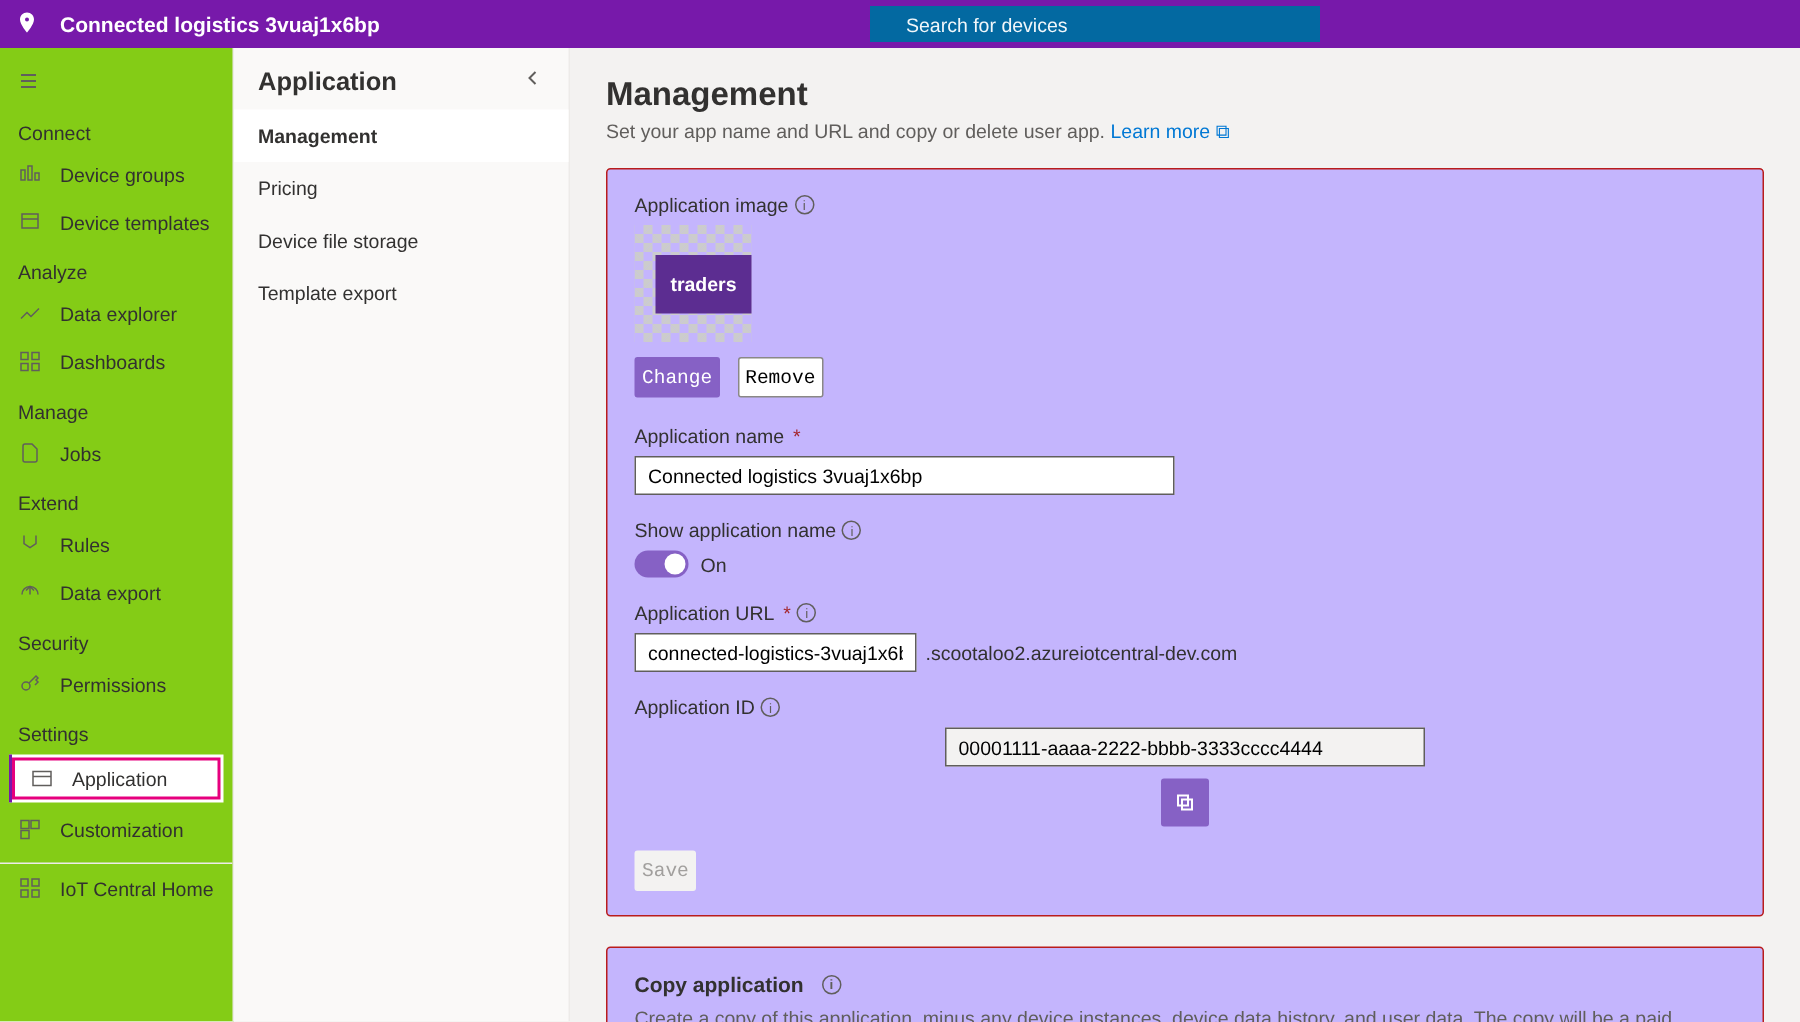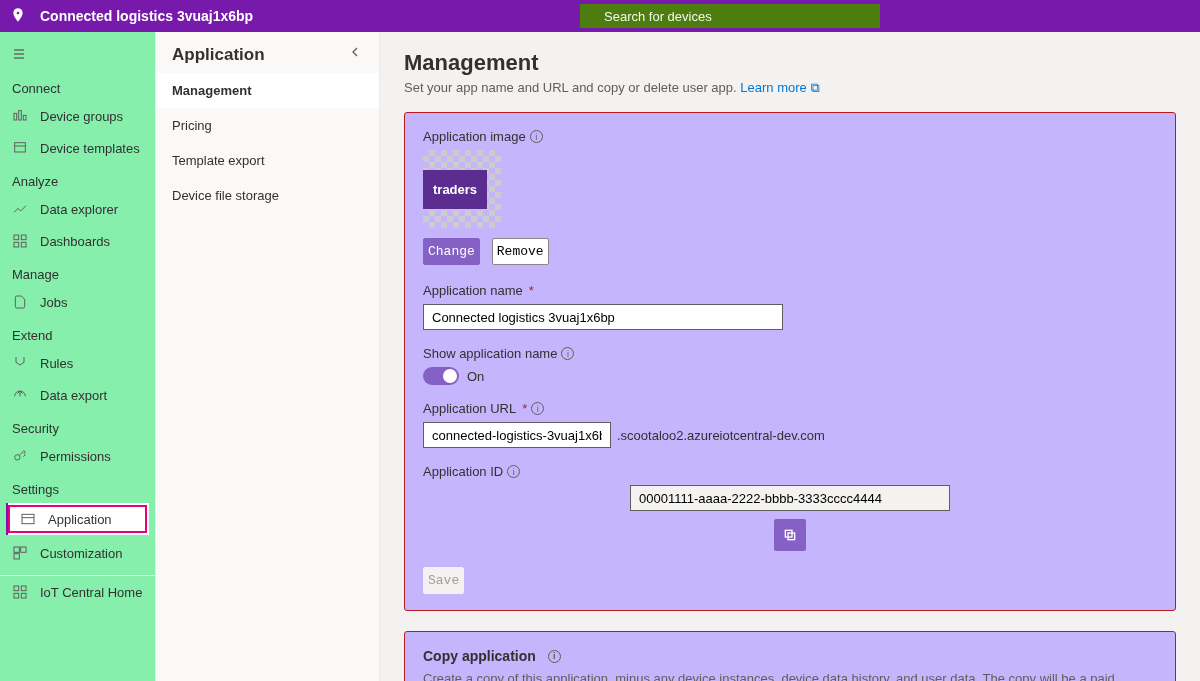--- a/index.html
+++ b/index.html
@@ -1,26 +1,26 @@
 <!DOCTYPE html>
 <html><head>
 <meta charset="utf-8">
 <style>
 * { margin: 0; padding: 0; box-sizing: border-box; font-family: 'Segoe UI', Tahoma, sans-serif; }
 html, body { height: 100%; background: #f3f2f1; color: #323130; font-size: 13px; }
 
 .top-bar { height: 32px; background: #7719aa; color: #fff; display: flex; align-items: center; padding: 0 10px; gap: 8px; }
 .top-bar .app-name { font-size: 14px; font-weight: 600; flex: 0 0 auto; margin-left: 6px; }
 .top-bar .spacer { flex: 1 1 auto; }
-.top-search { background: #4d7c0f; border: none; color: #fff; height: 24px; width: 300px; padding: 0 24px; font-size: 13px; }
+.top-search { background: #0369a1; border: none; color: #fff; height: 24px; width: 300px; padding: 0 24px; font-size: 13px; }
 .top-search::placeholder { color: #fff; opacity: 0.95; }
 .search-wrap { position: relative; margin-right: 310px; }
 
 .layout { display: flex; height: calc(100% - 32px); }
-.nav-left { width: 156px; background: #86efac; border-right: 1px solid #edebe9; padding-top: 8px; overflow-y: auto; }
+.nav-left { width: 156px; background: #84cc16; border-right: 1px solid #edebe9; padding-top: 8px; overflow-y: auto; }
 .nav-left .hamburger { padding: 6px 12px; cursor: pointer; }
 .nav-left .section-label { font-size: 13px; color: #323130; padding: 10px 12px 4px; font-weight: 400; }
 .nav-left .nav-item { display: flex; align-items: center; gap: 12px; padding: 8px 12px; cursor: pointer; font-size: 13px; color: #323130; }
 .nav-left .nav-item.active { background: #fff; border-left: 2px solid #7719aa; padding-left: 10px; }
 .nav-left .nav-item .icon { width: 16px; height: 16px; display: inline-flex; align-items: center; justify-content: center; color: #605e5c; }
 .nav-left .nav-item.highlight-box { outline: 2px solid #e6007e; outline-offset: -4px; margin: 2px 6px; padding: 8px 12px; background: #fff; }
 
 .sub-nav { width: 224px; background: #faf9f8; border-right: 1px solid #edebe9; }
 .sub-nav-header { display: flex; align-items: center; justify-content: space-between; padding: 12px 16px 8px; font-size: 17px; font-weight: 600; }
 .sub-nav-header .chev { cursor: pointer; color: #605e5c; }
@@ -38,21 +38,21 @@
 .info-icon { border: 1px solid #605e5c; border-radius: 50%; width: 13px; height: 13px; display: inline-flex; align-items: center; justify-content: center; font-size: 9px; color: #605e5c; }
 
 .app-image { width: 78px; height: 78px; margin-bottom: 10px; position: relative; }
 .checker { background-image:
   linear-gradient(45deg,#ccc 25%,transparent 25%),
   linear-gradient(-45deg,#ccc 25%,transparent 25%),
   linear-gradient(45deg,transparent 75%,#ccc 75%),
   linear-gradient(-45deg,transparent 75%,#ccc 75%);
   background-size:12px 12px;
   background-position:0 0,0 6px,6px -6px,-6px 0;
-  width:100%; height:100%; display:flex; align-items:center; justify-content:flex-start; }
+  width:100%; height:100%; display:flex; align-items:center; justify-content:flex-end; }
 .traders { background:#5c2d91; color:#fff; font-weight:600; font-size:13px; padding:12px 10px; }
 
 .btn { border: 1px solid #8a8886; background: #fff; padding: 5px 4px; font-size: 13px; cursor: pointer; border-radius: 2px; font-family: Liberation Mono, monospace; }
 .btn.primary { background: #8661c5; color: #fff; border-color: #8661c5; }
 .btn.disabled { background: #f3f2f1; color: #a19f9d; border-color: #f3f2f1; cursor: default; }
 .btn-row { display: flex; gap: 12px; margin-bottom: 18px; }
 
 .text-input { border: 1px solid #605e5c; height: 26px; padding: 2px 8px; font-size: 13px; width: 360px; }
 .text-input.short { width: 188px; }
 .text-input.readonly { background: #f3f2f1; width: 320px; }
@@ -220,22 +220,22 @@
     <div class="sub-nav-header">
       <span>Application</span>
       <span class="chev">
         <svg viewBox="0 0 24 24" fill="none" stroke="#605e5c" stroke-width="2">
             <polyline points="15 18 9 12 15 6"></polyline>
           </svg>
       </span>
     </div>
     <div class="sub-item active">Management</div>
     <div class="sub-item">Pricing</div>
+    <div class="sub-item">Device file storage</div>
     <div class="sub-item">Template export</div>
-    <div class="sub-item">Device file storage</div>
   </div>
 
   <div class="content">
     <h1>Management</h1>
     <div class="sub">
       <span>Set your app name and URL and copy or delete user app.</span>
       <a href="#"><span>Learn more</span> <span>⧉</span></a>
     </div>
 
     <div class="card">

